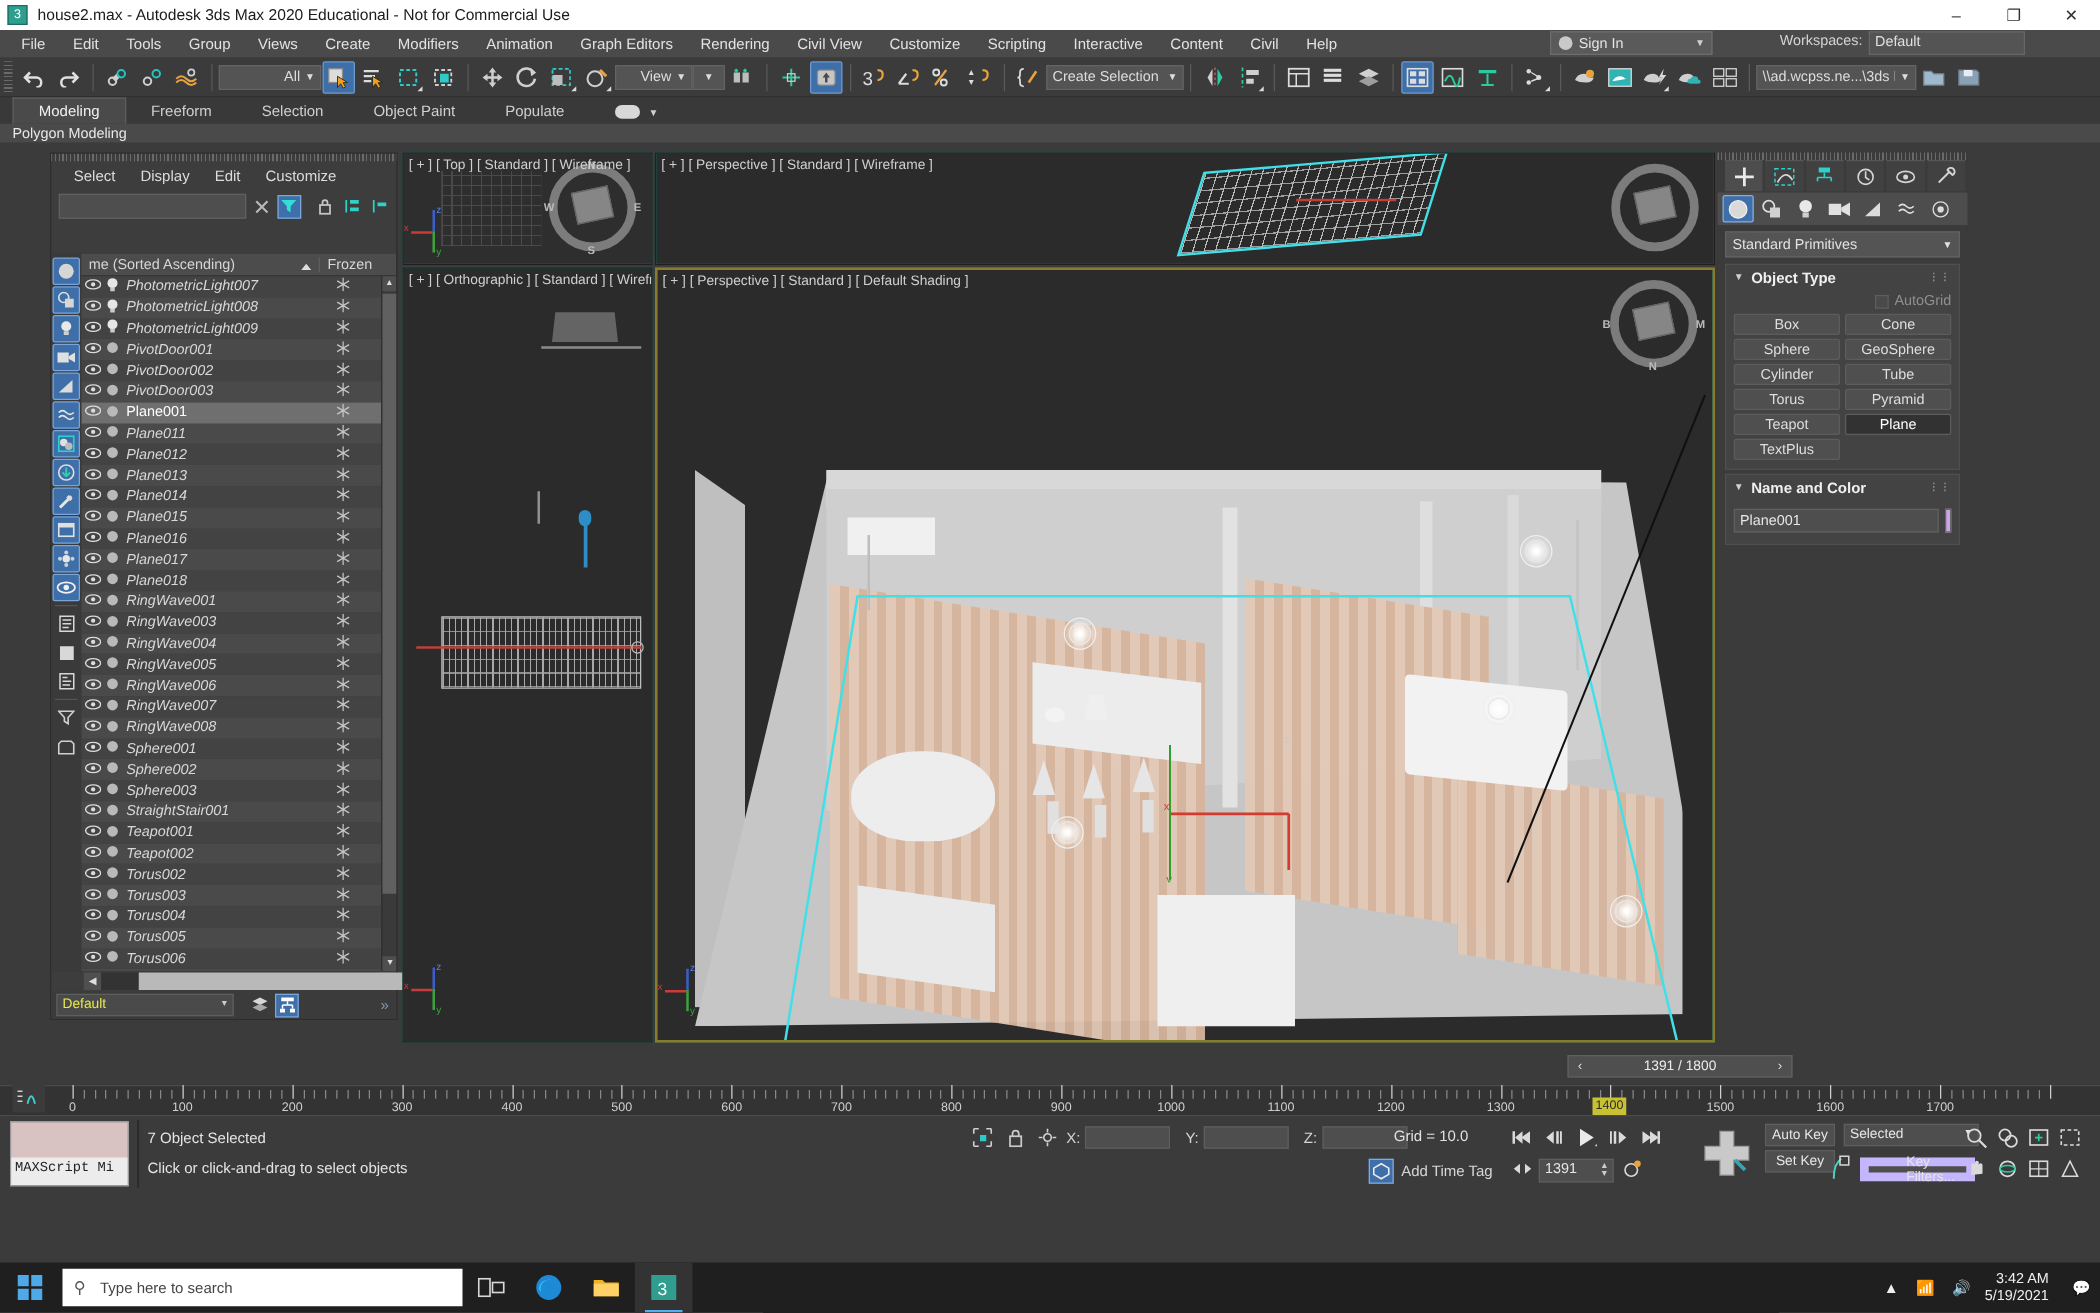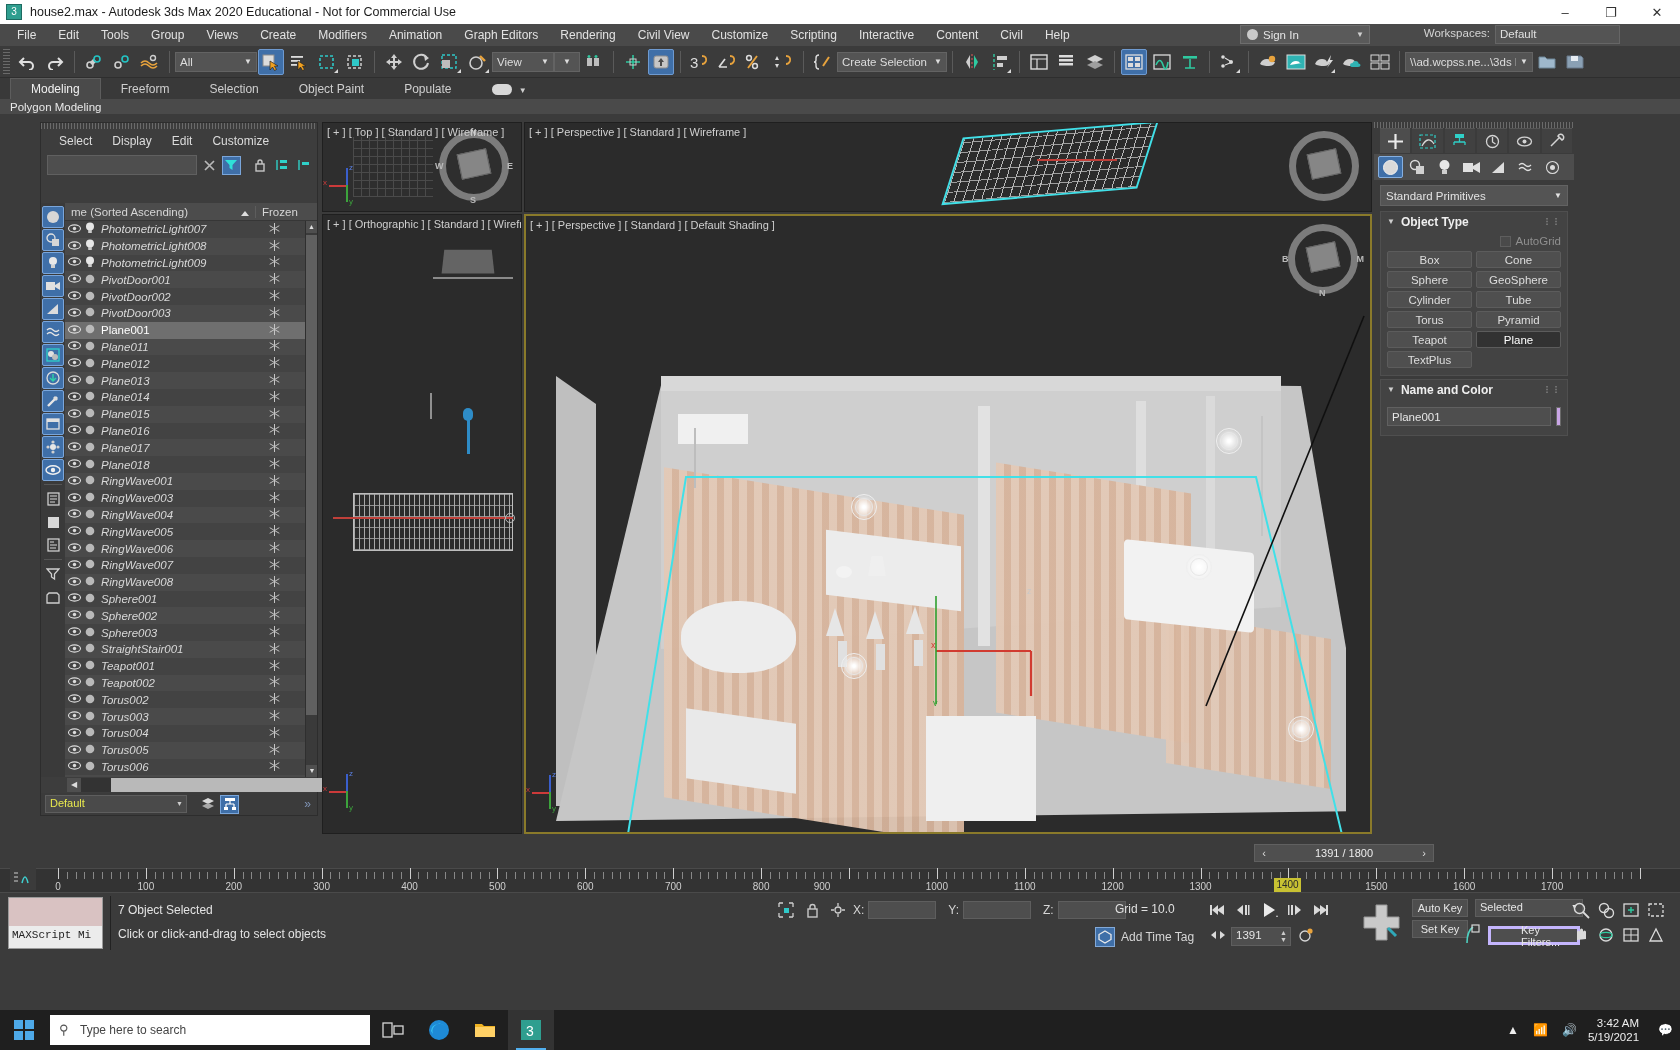--- a/index.html
+++ b/index.html
@@ -34,21 +34,21 @@
   
   .toolbar{ position:absolute; left:0; top:46px; width:1680px; height:32px; background:#3b3b3b;
     display:flex; align-items:center; border-bottom:1px solid #2e2e2e;}
   .grip{ width:7px; height:26px; margin:0 3px;
     background:repeating-linear-gradient(to bottom,#6a6a6a 0 1px,transparent 1px 3px);}
   .tbtn{ width:26px;height:26px;display:flex;align-items:center;justify-content:center;
     margin:0 1px; border:1px solid transparent; border-radius:2px; position:relative;}
   .tbtn.on{ background:#3f6fa8; border:1px solid #6e9ad0;}
   .sep{ width:1px;height:22px;background:#5a5a5a;margin:0 5px;}
   .combo{ height:20px;background:#545454;border:1px solid #636363;color:#ddd;font-size:11.5px;
-    display:flex;align-items:center;padding:0 4px; position:relative;}
+    display:flex;align-items:center;padding:0 4px; position:relative;text-align:right;}
   .combo .cv{ flex:1; white-space:nowrap; overflow:hidden;}
   .combo .ca{ font-size:8px; margin-left:4px;}
   .corner{ position:absolute; right:1px; bottom:1px; width:0;height:0;
     border-left:4px solid transparent; border-bottom:4px solid #d9d9d9;}
 
   
   .ribbon{ position:absolute; left:0; top:78px; width:1680px; height:36px; background:#393939;}
   .rib-tabs{ display:flex; align-items:flex-end; height:21px; padding-left:10px;}
   .rib-tab{ padding:3px 20px; font-size:12px; color:#cfcfcf;}
   .rib-tab.active{ background:#4a4a4a; color:#f0f0f0; border-top:1px solid #5d5d5d;
@@ -213,21 +213,21 @@
   .framebox{ position:absolute; left:1210px; top:34px; display:flex; align-items:center;}
   .framebox .sp{ width:60px;height:19px;background:#4e4e4e;border:1px solid #5e5e5e;
     color:#e6e6e6; font-size:11.5px; padding:1px 4px; position:relative;}
   .bigplus{ position:absolute; left:1360px; top:8px; width:44px; height:44px;}
   .keys{ position:absolute; left:1412px; top:6px;}
   .kbtn{ width:56px;height:18px;background:#4e4e4e;border:1px solid #5e5e5e;font-size:11px;
     display:flex;align-items:center;justify-content:center; color:#e6e6e6; margin-bottom:3px;}
   .selcombo{ position:absolute; left:1475px; top:6px; width:108px; height:18px; background:#4e4e4e;
     border:1px solid #5e5e5e; font-size:11px; color:#e6e6e6; padding:1px 4px; position:relative;}
   .keyfilters{ position:absolute; left:1488px; top:33px; width:92px; height:19px; background:#4e4e4e;
-    border:3px solid #c4b5fd; font-size:11px; display:flex; align-items:center;
+    border:7px solid #c4b5fd; font-size:11px; display:flex; align-items:center;
     justify-content:center; color:#e6e6e6;padding-left:30px;}
   .zoomtools{ position:absolute; right:6px; top:6px; display:flex; flex-wrap:wrap; width:104px;
     gap:3px;}
   .zt{ width:22px;height:22px;display:flex;align-items:center;justify-content:center;}
 
   
   .taskbar{ position:absolute; left:0; top:1010px; width:1680px; height:40px; background:#1f1f1f;
     display:flex; align-items:center;}
   .tb-start{ width:48px;height:40px;display:flex;align-items:center;justify-content:center;}
   .tb-search{ width:320px;height:30px;background:#fff;color:#444;font-size:12px;display:flex;
@@ -1699,21 +1699,21 @@
         <div class="tick" style="left: 1640px; height: 11px; background: rgb(207, 207, 207);"></div>
         <div class="tlabel" style="left: 58px;">0</div>
         <div class="tlabel" style="left: 145.889px;">100</div>
         <div class="tlabel" style="left: 233.778px;">200</div>
         <div class="tlabel" style="left: 321.667px;">300</div>
         <div class="tlabel" style="left: 409.556px;">400</div>
         <div class="tlabel" style="left: 497.444px;">500</div>
         <div class="tlabel" style="left: 585.333px;">600</div>
         <div class="tlabel" style="left: 673.222px;">700</div>
         <div class="tlabel" style="left: 761.111px;">800</div>
-        <div class="tlabel" style="left: 822px; margin-top: 12px;">900</div>
+        <div class="tlabel" style="left: 849px; margin-top: 12px;">900</div>
         <div class="tlabel" style="left: 936.889px;">1000</div>
         <div class="tlabel" style="left: 1024.78px;">1100</div>
         <div class="tlabel" style="left: 1112.67px;">1200</div>
         <div class="tlabel" style="left: 1200.56px;">1300</div>
         <div class="tlabel" style="left: 1288.44px;">1400</div>
         <div class="tlabel" style="left: 1376.33px;">1500</div>
         <div class="tlabel" style="left: 1464.22px;">1600</div>
         <div class="tlabel" style="left: 1552.11px;">1700</div>
         <div class="playhead" style="left: 1274.44px;">1400</div>
       </div>

